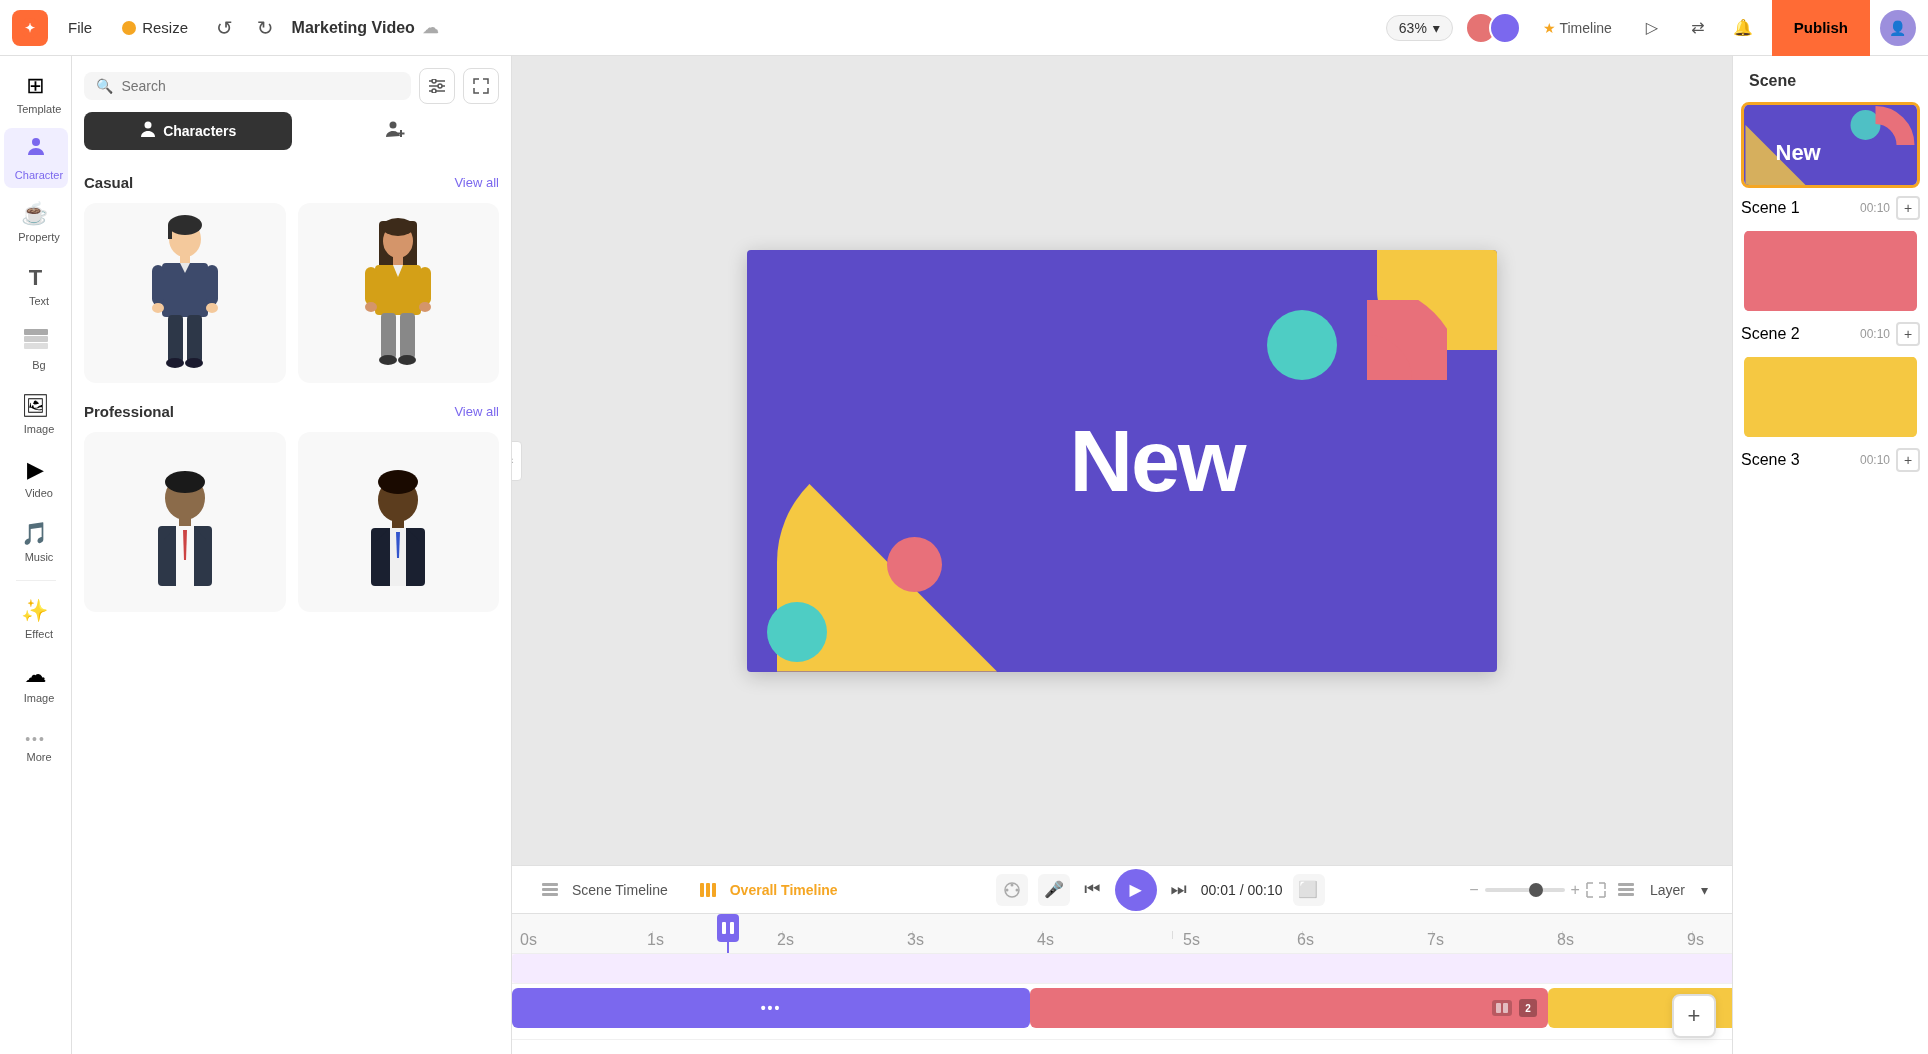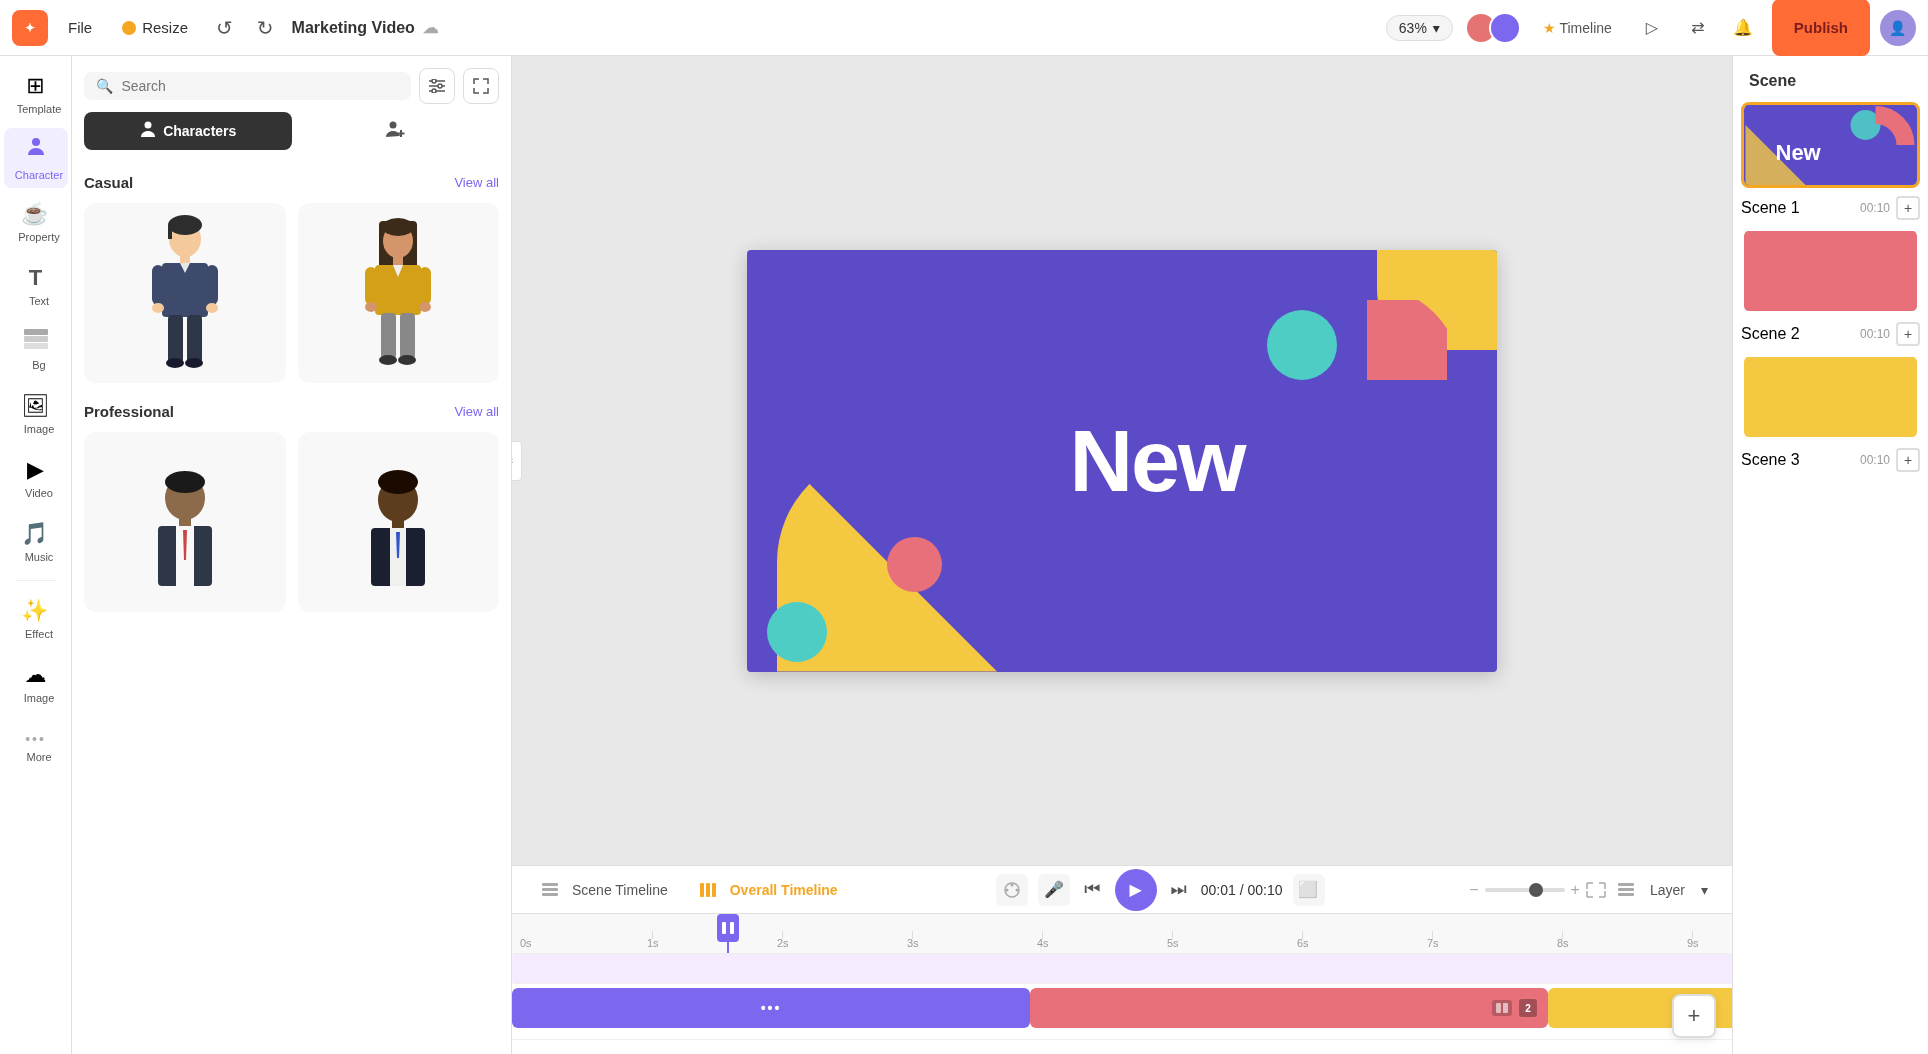--- a/index.html
+++ b/index.html
@@ -15,21 +15,21 @@
     .top-bar-title { font-size: 16px; font-weight: 600; color: #333; display: flex; align-items: center; gap: 8px; }
     .top-bar-title .cloud-icon { color: #aaa; font-size: 16px; }
     .top-bar-zoom { display: flex; align-items: center; background: #f5f5f5; border: 1px solid #ddd; border-radius: 20px; padding: 4px 12px; gap: 6px; cursor: pointer; font-size: 14px; color: #333; margin-left: auto; }
     .top-bar-actions { display: flex; align-items: center; gap: 10px; }
     .avatar-group { display: flex; align-items: center; }
     .avatar { width: 32px; height: 32px; border-radius: 50%; background: #e57373; border: 2px solid white; }
     .avatar.second { background: #7b68ee; margin-left: -8px; }
     .upgrade-btn { display: flex; align-items: center; gap: 4px; color: #555; font-size: 14px; cursor: pointer; padding: 6px 12px; border-radius: 6px; }
     .upgrade-btn .star { color: #f5a623; }
     .icon-btn { width: 36px; height: 36px; border-radius: 50%; display: flex; align-items: center; justify-content: center; cursor: pointer; color: #555; font-size: 16px; }
-    .publish-btn { background: #ff6b35; color: #7f1d1d; border: none; border-radius: 8px; padding: 20px 22px; font-size: 15px; font-weight: 600; cursor: pointer; }
+    .publish-btn { background: #ff6b35; color: #000000; border: none; border-radius: 0; padding: 20px 22px; font-size: 15px; font-weight: 600; cursor: pointer; }
     .user-avatar { width: 36px; height: 36px; border-radius: 50%; background: #9c8fdd; display: flex; align-items: center; justify-content: center; color: white; font-size: 14px; cursor: pointer; overflow: hidden; }
 
     
     .main-layout { display: flex; flex: 1; overflow: hidden; }
 
     
     .icon-sidebar { width: 72px; background: #fff; border-right: 1px solid #e0e0e0; display: flex; flex-direction: column; align-items: center; padding: 8px 0; gap: 4px; flex-shrink: 0; }
     .sidebar-item { display: flex; flex-direction: column; align-items: center; justify-content: center; width: 64px; height: 60px; border-radius: 8px; cursor: pointer; gap: 4px; }
     .sidebar-item.active { background: #f0eeff; }
     .sidebar-item .icon-emoji { font-size: 22px; }
@@ -87,21 +87,21 @@
     .play-btn { width: 42px; height: 42px; background: #7b68ee; border-radius: 50%; display: flex; align-items: center; justify-content: center; color: white; cursor: pointer; font-size: 16px; }
     .time-display { font-size: 14px; color: #333; font-variant-numeric: tabular-nums; }
     .zoom-slider { display: flex; align-items: center; gap: 6px; margin-left: auto; }
     .zoom-minus, .zoom-plus { color: #aaa; cursor: pointer; font-size: 16px; }
     .slider-track { width: 80px; height: 4px; background: #ddd; border-radius: 2px; position: relative; }
     .slider-thumb { width: 14px; height: 14px; background: #555; border-radius: 50%; position: absolute; top: -5px; left: 55%; cursor: pointer; }
     .layer-btn { display: flex; align-items: center; gap: 16px; font-size: 14px; color: #555; cursor: pointer; padding: 4px 8px; border-radius: 4px; }
 
     
     .timeline-ruler { height: 40px; background: #f8f8f8; border-bottom: 1px solid #eee; position: relative; display: flex; align-items: flex-end; padding-bottom: 4px; }
-    .ruler-marker { position: absolute; bottom: 4px; font-size: 11px; color: #999; }
+    .ruler-marker { position: absolute; bottom: 4px; font-size: 16px; color: #999; }
     .ruler-tick { position: absolute; bottom: 14px; width: 1px; height: 8px; background: #ddd; }
     .playhead { position: absolute; top: 0; bottom: 0; width: 2px; background: #7b68ee; z-index: 10; }
     .playhead-handle { position: absolute; top: 0; left: -10px; width: 22px; height: 28px; background: #7b68ee; border-radius: 4px; display: flex; align-items: center; justify-content: center; }
 
     
     .timeline-tracks { height: 100px; position: relative; overflow: hidden; }
     .track-row { height: 48px; position: relative; border-bottom: 1px solid #f0f0f0; }
     .scene-block { position: absolute; top: 4px; height: 40px; border-radius: 6px; cursor: pointer; display: flex; align-items: center; justify-content: center; font-size: 12px; font-weight: 600; }
     .scene-block-1 { background: #7b68ee; left: 0; width: 37%; }
     .scene-block-2 { background: #e8707a; left: 37%; width: 37%; }
@@ -504,21 +504,21 @@
               <span class="ruler-marker" style="left:8px">0s</span>
               <span class="ruler-tick" style="left:140px"></span>
               <span class="ruler-marker" style="left:135px">1s</span>
               <span class="ruler-tick" style="left:270px"></span>
               <span class="ruler-marker" style="left:265px">2s</span>
               <span class="ruler-tick" style="left:400px"></span>
               <span class="ruler-marker" style="left:395px">3s</span>
               <span class="ruler-tick" style="left:530px"></span>
               <span class="ruler-marker" style="left:525px">4s</span>
               <span class="ruler-tick" style="left:660px"></span>
-              <span class="ruler-marker" style="left:655px">5s</span>
+              <span class="ruler-marker" style="left:671px">5s</span>
               <span class="ruler-tick" style="left:790px"></span>
               <span class="ruler-marker" style="left:785px">6s</span>
               <span class="ruler-tick" style="left:920px"></span>
               <span class="ruler-marker" style="left:915px">7s</span>
               <span class="ruler-tick" style="left:1050px"></span>
               <span class="ruler-marker" style="left:1045px">8s</span>
               <span class="ruler-tick" style="left:1180px"></span>
               <span class="ruler-marker" style="left:1175px">9s</span>
 
             </div>

